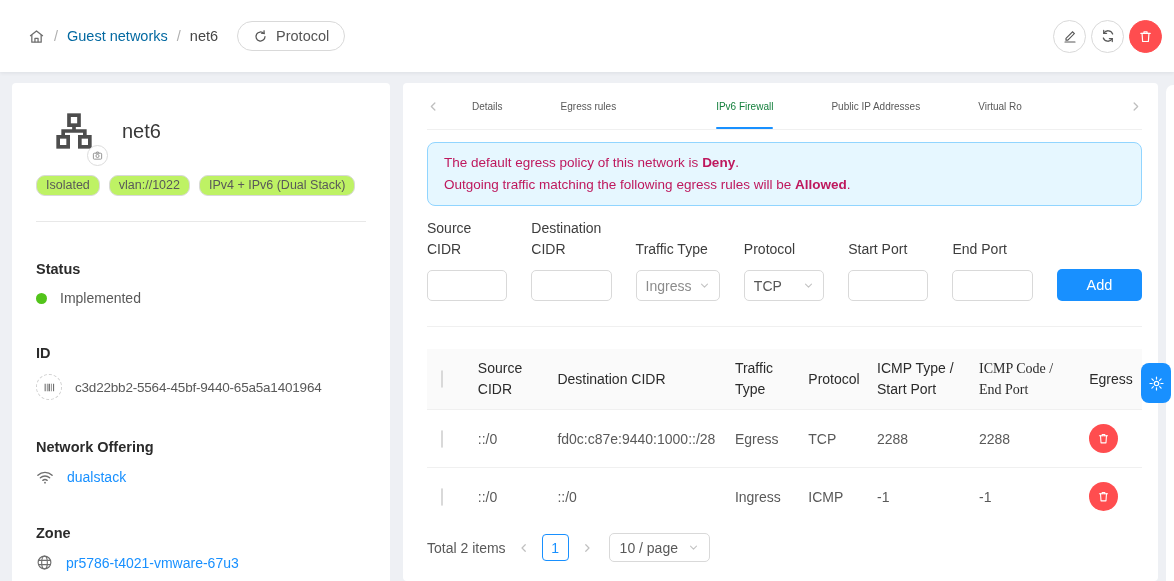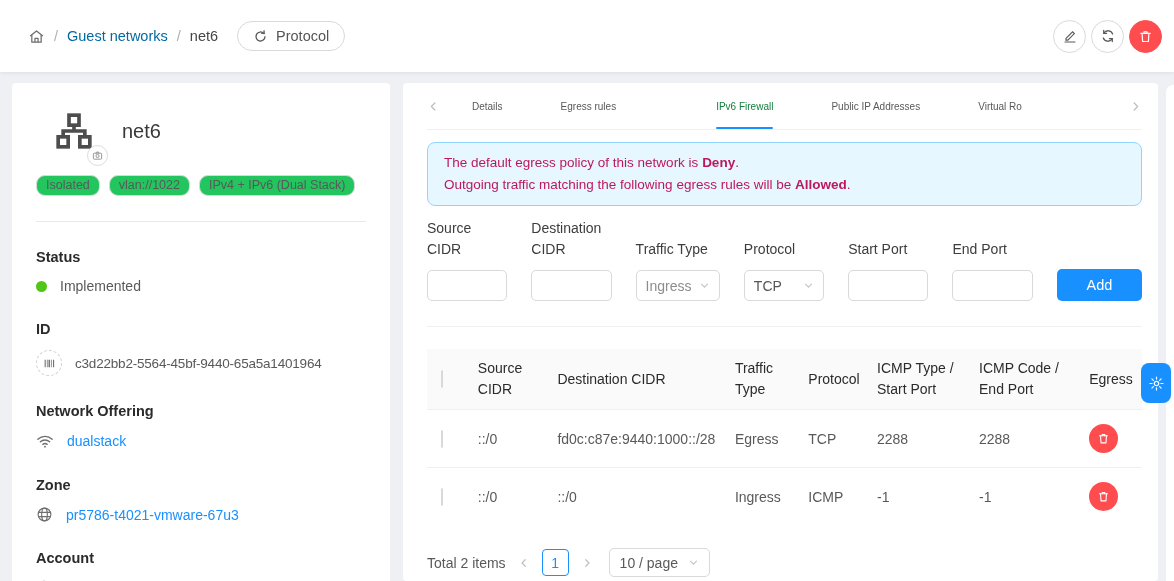--- a/index.html
+++ b/index.html
@@ -48,25 +48,25 @@
   .net-icon-wrap { position: relative; color: #4d4d4d; }
   .camera-badge {
     position: absolute; right: -14px; bottom: -15px; width: 21px; height: 21px;
     border-radius: 50%; border: 1px solid #dcdcdc; background: #fff;
     display: flex; align-items: center; justify-content: center; color: #8c8c8c;
     cursor: pointer;
   }
   .net-title { font-size: 20px; color: #383838; font-weight: 400; }
   .tags-row { display: flex; gap: 9px; margin-top: 24px; }
   .tag {
-    border: 1px solid #d9d9d9; background: #22c55e; border-radius: 9px;
+    border: 1px solid #d9d9d9; background: #bef264; border-radius: 9px;
     padding: 2px 9px 3px; font-size: 12.5px; color: #595959; white-space: nowrap;
   }
   .card-divider { border: none; border-top: 1px solid #e8e8e8; margin-top: 25px; }
-  .section { margin-top: 27px; }
+  .section { margin-top: 39px; }
   .section h4 { font-size: 14.5px; font-weight: 700; color: #2b2b2b; margin-bottom: 13px; }
   .value-row { display: flex; align-items: center; gap: 13px; color: #595959; }
   .value-row .link { color: #1890ff; cursor: pointer; }
   .status-dot { width: 11px; height: 11px; border-radius: 50%; background: #52c41a; }
   .id-circle {
     width: 26px; height: 26px; border-radius: 50%; border: 1px dashed #cfcfcf;
     display: flex; align-items: center; justify-content: center; color: #6e6e6e;
     flex: none;
   }
   .id-text { font-size: 13.5px; letter-spacing: -0.2px; }
@@ -134,33 +134,33 @@
   .rules-table th {
     text-align: left; font-weight: 400; color: #2b2b2b; font-size: 14px;
     padding: 9px 8px; line-height: 21px; vertical-align: middle;
   }
   .rules-table td {
     padding: 14px 8px; color: #595959; font-size: 14px;
     border-top: 1px solid #f0f0f0; vertical-align: middle;
   }
   .col-check { width: 42px; padding-left: 14px !important; }
   .col-src { width: 78px; } .col-dst { width: 174px; } .col-traffic { width: 72px; }
-  .col-proto { width: 66px; } .col-icmpt { width: 100px; } .col-icmpc { width: 108px; }
+  .col-proto { width: 66px; } .col-icmpt { width: 100px; } .col-icmpc { width: 108px; font-family: Liberation Serif, serif; }
   .col-action { width: 58px; }
   .checkbox {
     width: 16px; height: 16px; border: 1.5px solid #d9d9d9; border-radius: 4px;
     background: #fff; cursor: pointer;
   }
   .row-del-btn {
     width: 29px; height: 29px; border-radius: 50%; border: none; background: #ff4d4f;
     color: #fff; display: flex; align-items: center; justify-content: center;
     cursor: pointer;
   }
 
-  .table-footer { display: flex; align-items: center; gap: 10px; margin-top: 23px; color: #595959; text-align: center; }
+  .table-footer { display: flex; align-items: center; gap: 10px; margin-top: 8px; color: #595959; text-align: center; }
   .pager-nav { background: none; border: none; color: #bfbfbf; cursor: pointer; padding: 2px; display: flex; }
   .page-box {
     min-width: 27px; height: 27px; border: 1px solid #1890ff; border-radius: 4px;
     color: #1890ff; display: flex; align-items: center; justify-content: center;
     font-size: 14px; cursor: pointer; background: #fff; padding: 0 4px;
   }
   .pagesize-select {
     height: 29px; border: 1px solid #d9d9d9; border-radius: 5px; background: #fff;
     display: flex; align-items: center; gap: 10px; padding: 0 10px; color: #595959;
     cursor: pointer; margin-left: 4px;

